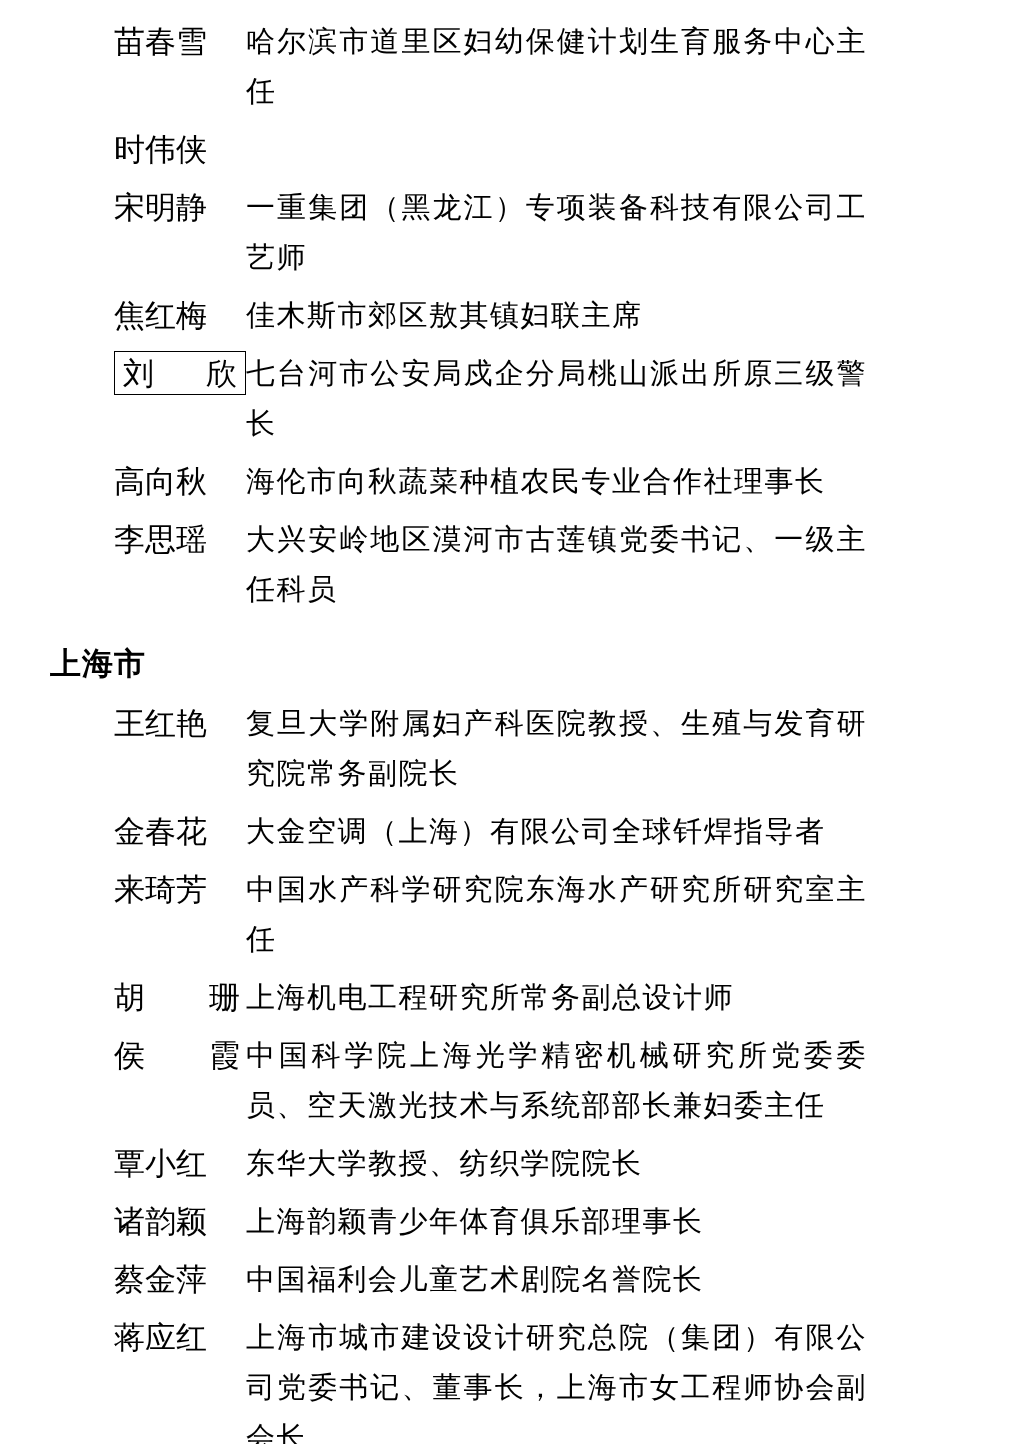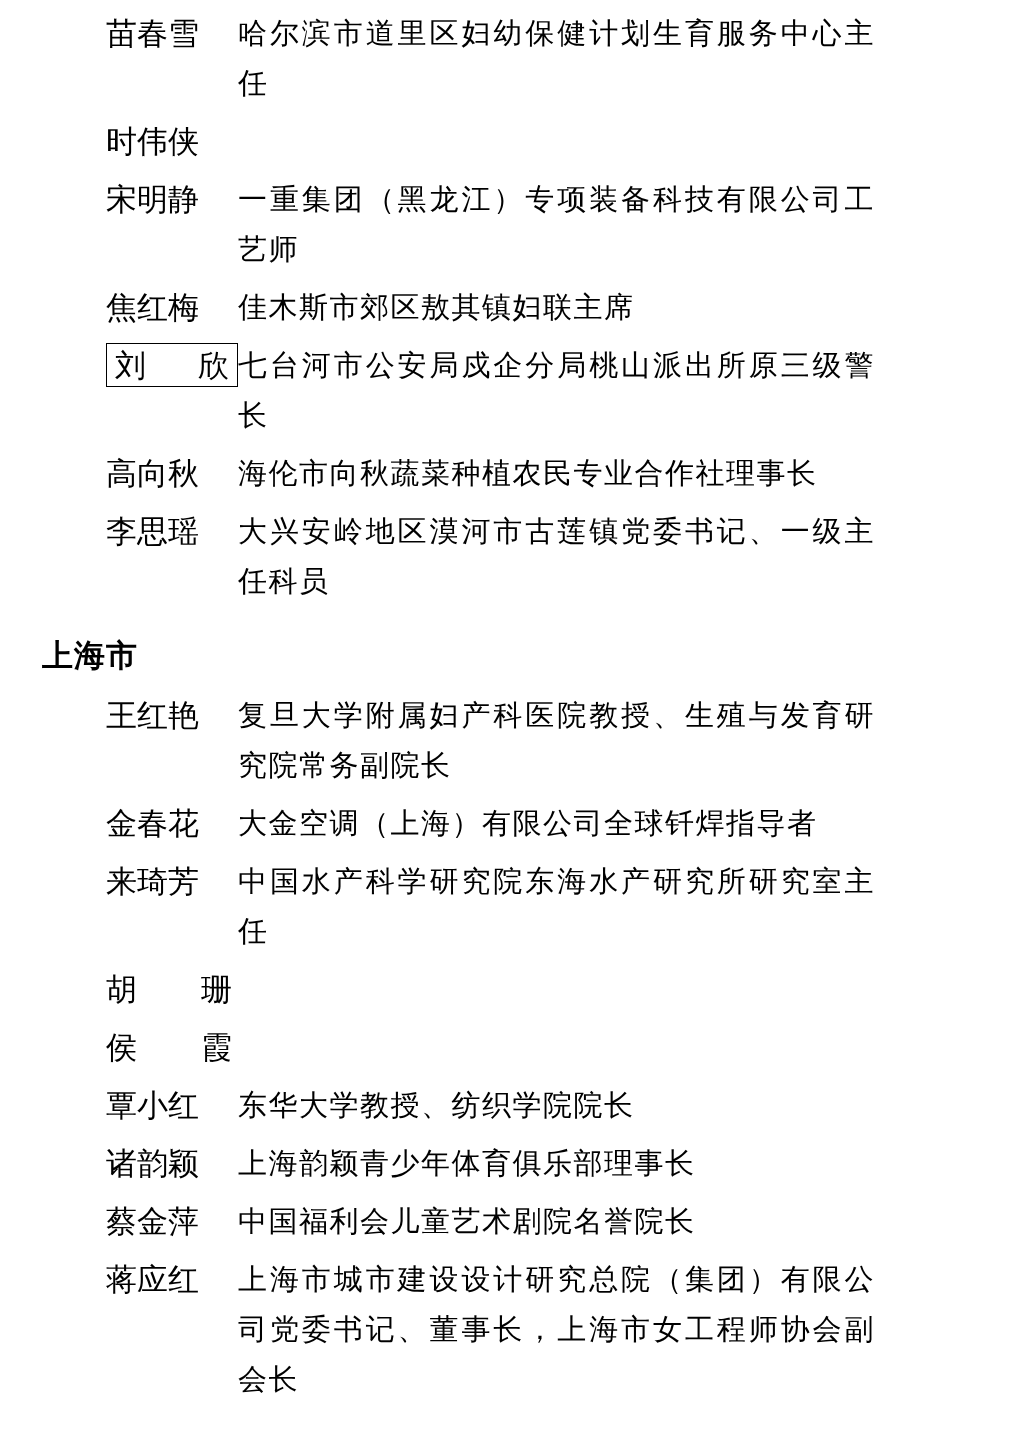--- a/index.html
+++ b/index.html
@@ -11,21 +11,21 @@
     width: 1025px;
     height: 1444px;
     font-family: "DejaVu Serif", "Liberation Serif", serif;
     color: #000000;
     overflow: hidden;
   }
   .page {
     position: relative;
     width: 903px;
     height: 1444px;
-    padding: 8px;
+    padding: 16px;
     box-sizing: border-box;
   }
   .entry {
     display: flex;
     align-items: flex-start;
     margin-bottom: 8px;
   }
   .name {
     width: 132px;
     min-width: 132px;
@@ -120,26 +120,28 @@
     </div>
     <div class="entry">
       <div class="name">来琦芳</div>
       <div class="desc">中国水产科学研究院东海水产研究所研究室主任</div>
     </div>
     <div class="entry">
       <div class="name spaced">
         <span>胡</span>
         <span>珊</span>
       </div>
+      <div class="desc">上海机电工程研究所常务副总设计师</div>
     </div>
     <div class="entry">
       <div class="name spaced">
         <span>侯</span>
         <span>霞</span>
       </div>
+      <div class="desc">中国科学院上海光学精密机械研究所党委委员、空天激光技术与系统部部长兼妇委主任</div>
     </div>
     <div class="entry">
       <div class="name">覃小红</div>
       <div class="desc">东华大学教授、纺织学院院长</div>
     </div>
     <div class="entry">
       <div class="name">诸韵颖</div>
       <div class="desc">上海韵颖青少年体育俱乐部理事长</div>
     </div>
     <div class="entry">

